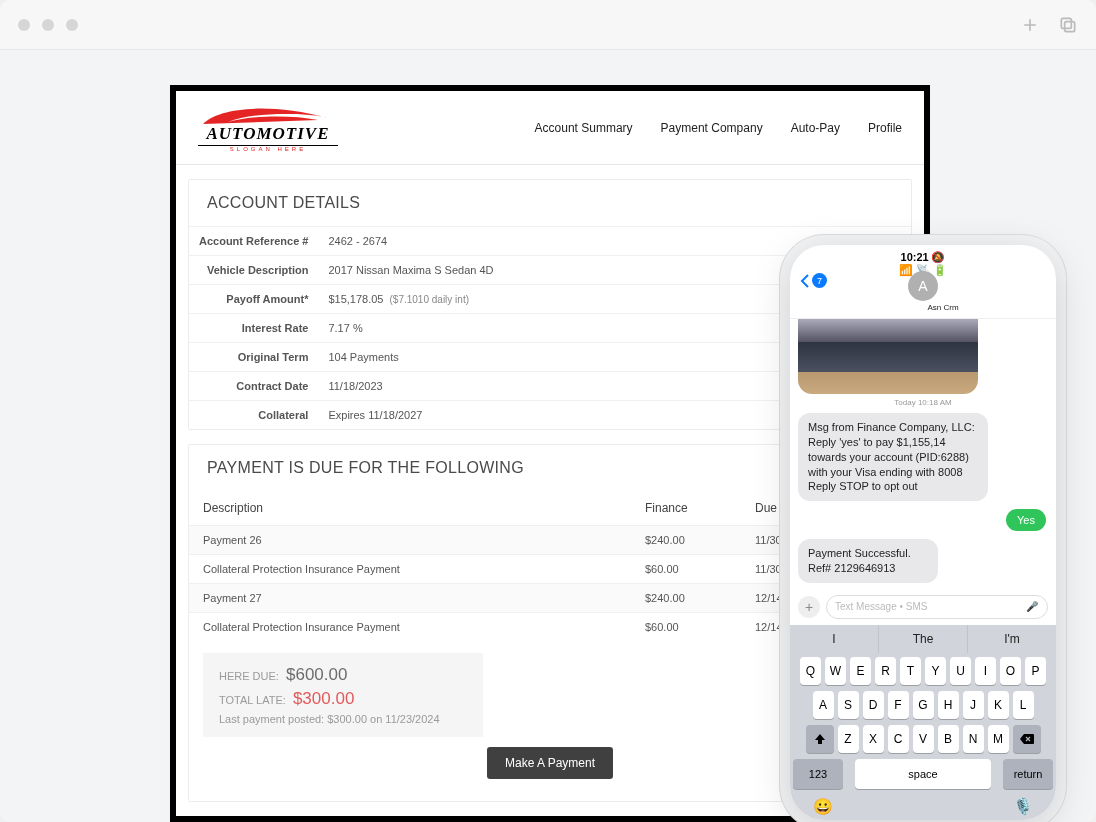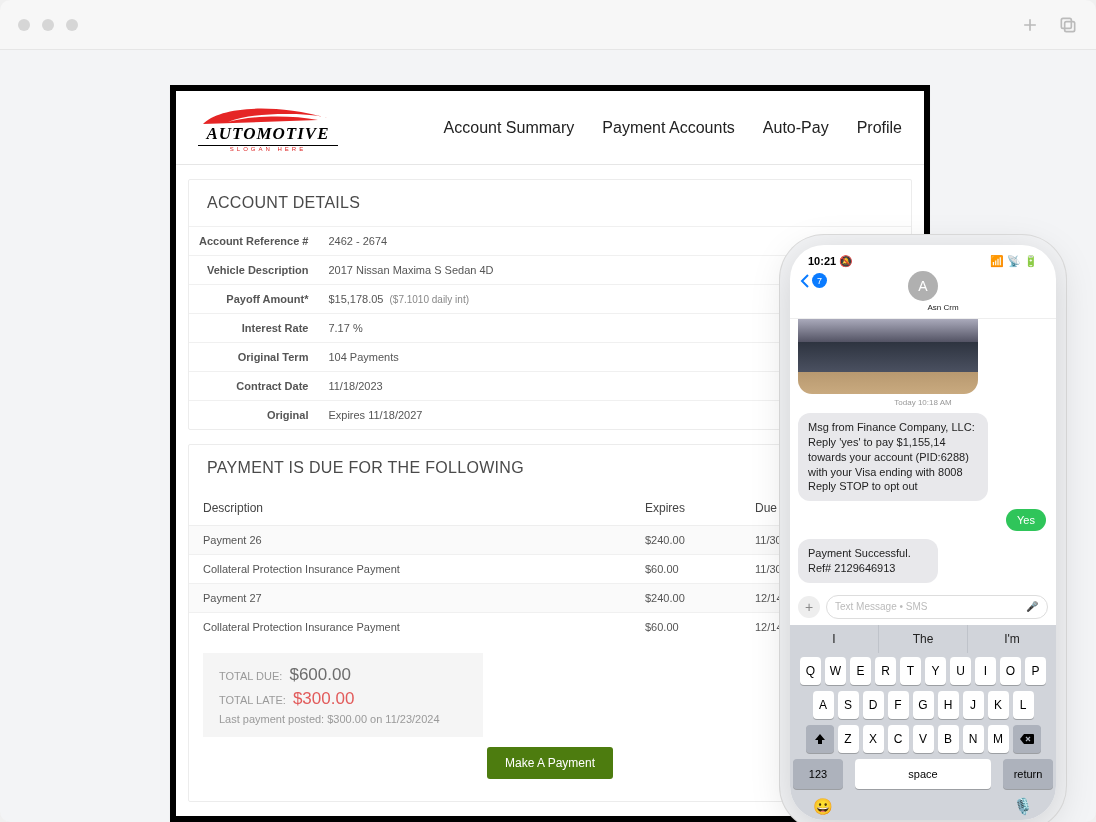--- a/index.html
+++ b/index.html
@@ -55,21 +55,21 @@
     display: flex;
     align-items: center;
     justify-content: space-between;
     padding: 0 22px;
   }
   .logo { display: flex; flex-direction: column; align-items: center; }
   .logo svg { display:block; }
   .logo-text { font-family: Georgia, 'Times New Roman', serif; font-weight: bold; font-style: italic; font-size: 17px; letter-spacing: 1px; margin-top:-4px; }
   .logo-slogan { font-size: 6px; letter-spacing: 3px; color: #d22; }
   .logo-line { width: 140px; height:1px; background:#000; margin-top:1px; position:relative;}
-  .nav { display: flex; gap: 28px; font-size: 16px; color: #222; }
+  .nav { display: flex; gap: 28px; font-size: 12px; color: #222; }
   .nav a { color: #222; text-decoration: none; cursor: pointer; }
   .card {
     margin: 14px 12px;
     border: 1px solid #ececec;
     border-radius: 2px;
     padding: 0;
   }
   .card h2 {
     font-size: 16px;
     font-weight: 400;
@@ -100,21 +100,21 @@
     font-size: 11px;
     color: #9a9a9a;
   }
   .totals-row { margin-bottom: 4px; }
   .totals .amt { font-size: 17px; margin-left: 4px; }
   .amt-due { color: #6d6d6d; }
   .amt-late { color: #e25b5b; }
   .btn-pay {
     display: block;
     margin: 10px auto 16px;
-    background: #4d7c0f;
+    background: #404040;
     color: #fff;
     border: none;
     padding: 9px 18px;
     font-size: 12px;
     border-radius: 3px;
     cursor: pointer;
   }
 
   
   .phone {
@@ -130,20 +130,21 @@
     font-family: -apple-system, "SF Pro", sans-serif;
   }
   .phone-status {
     height: 26px;
     display: flex;
     justify-content: space-between;
     align-items: center;
     padding: 6px 18px 0;
     font-size: 11px;
     font-weight: 600;
+    flex-direction: column;
   }
   .msg-header {
     text-align: center;
     position: relative;
     padding-bottom: 6px;
     border-bottom: 1px solid #eee;
   }
   .msg-header .back {
     position: absolute; left: 10px; top: 2px;
     color: #0a7bff; font-size: 14px; display:flex; align-items:center;
@@ -229,21 +230,21 @@
         <div class="logo">
           <svg width="140" height="24" viewBox="0 0 140 24">
             <path d="M5 20 C 20 4, 70 -2, 130 14 C 120 10, 60 6, 30 18 C 50 12, 90 10, 120 16 L 5 20 Z" fill="#e52525"></path>
           </svg>
           <div class="logo-text">AUTOMOTIVE</div>
           <div class="logo-line"></div>
           <div class="logo-slogan">SLOGAN HERE</div>
         </div>
         <nav class="nav">
           <a>Account Summary</a>
-          <a>Payment Accounts</a>
+          <a>Payment Company</a>
           <a>Auto-Pay</a>
           <a>Profile</a>
         </nav>
       </div>
 
       <div class="card">
         <h2>ACCOUNT DETAILS</h2>
         <table class="details-table">
           <tbody>
               <tr>
@@ -264,34 +265,34 @@
               </tr>
           <tr>
                 <td>Original Term</td>
                 <td>104 Payments</td>
               </tr>
           <tr>
                 <td>Contract Date</td>
                 <td>11/18/2023</td>
               </tr>
           <tr>
-                <td>Original</td>
+                <td>Collateral</td>
                 <td>Expires 11/18/2027</td>
               </tr>
         </tbody>
           </table>
       </div>
 
       <div class="card" style="padding-bottom:6px">
         <h2>PAYMENT IS DUE FOR THE FOLLOWING</h2>
         <table class="pay-table">
           <thead>
               <tr>
             <th>Description</th>
-            <th style="width:110px">Expires</th>
+            <th style="width:110px">Finance</th>
             <th style="width:170px">Due Date</th>
           </tr>
             </thead>
           <tbody>
             <tr>
                 <td>Payment 26</td>
                 <td>$240.00</td>
                 <td>11/30/2024</td>
               </tr>
             <tr>
@@ -306,21 +307,21 @@
               </tr>
             <tr>
                 <td>Collateral Protection Insurance Payment</td>
                 <td>$60.00</td>
                 <td>12/14/2024</td>
               </tr>
           </tbody>
         </table>
         <div class="totals">
           <div class="totals-row">
-            <span>TOTAL DUE:</span>
+            <span>HERE DUE:</span>
             <span class="amt amt-due">$600.00</span>
           </div>
           <div class="totals-row">
             <span>TOTAL LATE:</span>
             <span class="amt amt-late">$300.00</span>
           </div>
           <div>Last payment posted: $300.00 on 11/23/2024</div>
         </div>
         <button class="btn-pay">Make A Payment</button>
       </div>

